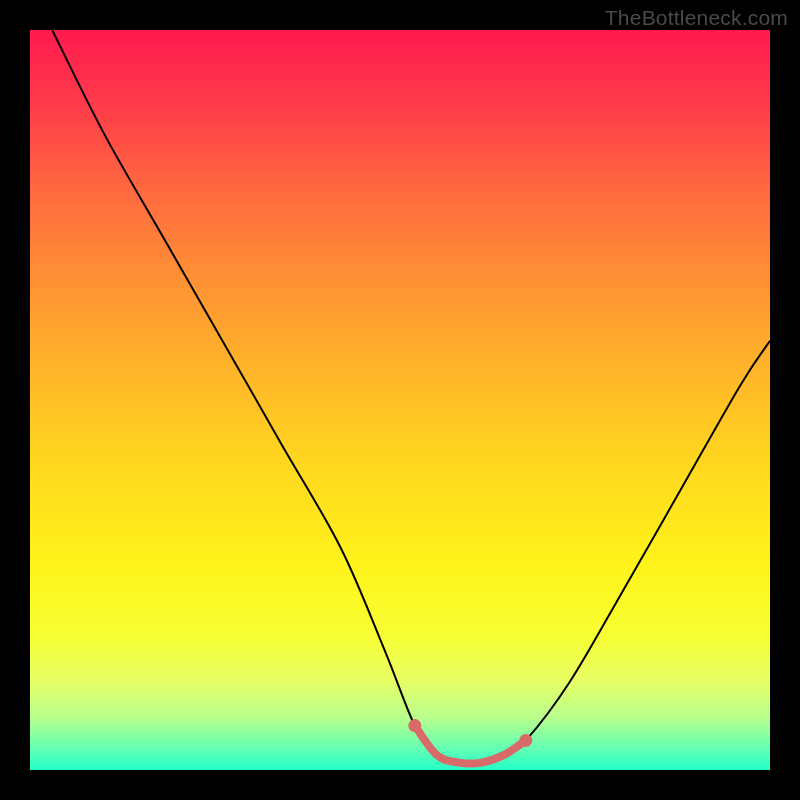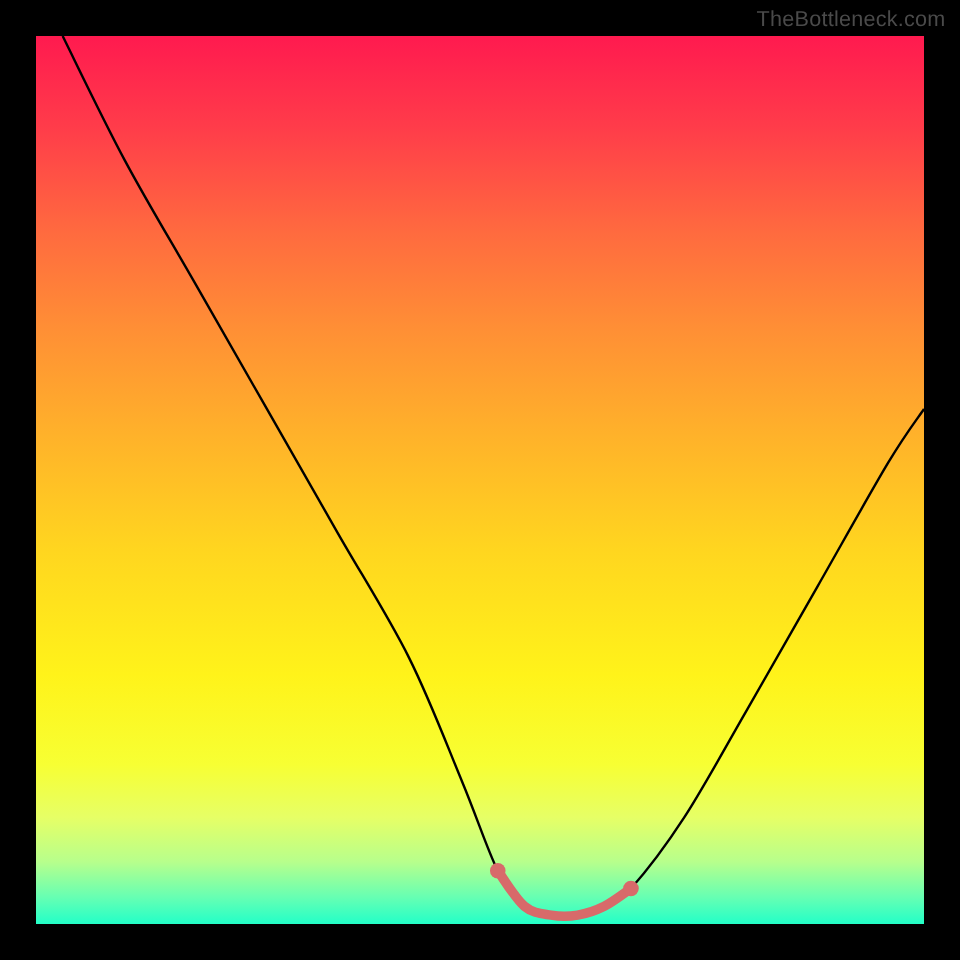--- a/index.html
+++ b/index.html
@@ -26,21 +26,21 @@
       #66ffb3 97%,
       #23ffc8 100%
     );
   }
 
   .watermark {
     position: absolute;
     top: 6px;
     right: 12px;
     color: #4a4a4a;
-    font-size: 18px;
+    font-size: 21px;
     font-weight: 500;
     letter-spacing: 0.2px;
     z-index: 5;
     margin-left: 18px;
   }
 
   svg.curve {
     position: absolute;
     left: 0; top: 0;
     width: 740px; height: 740px;

